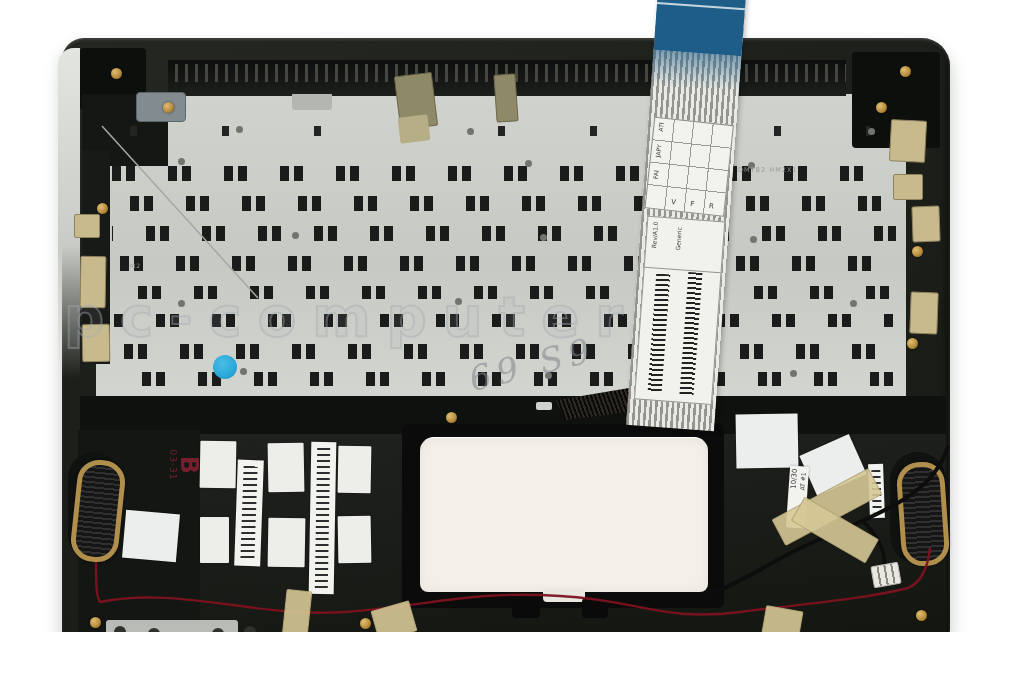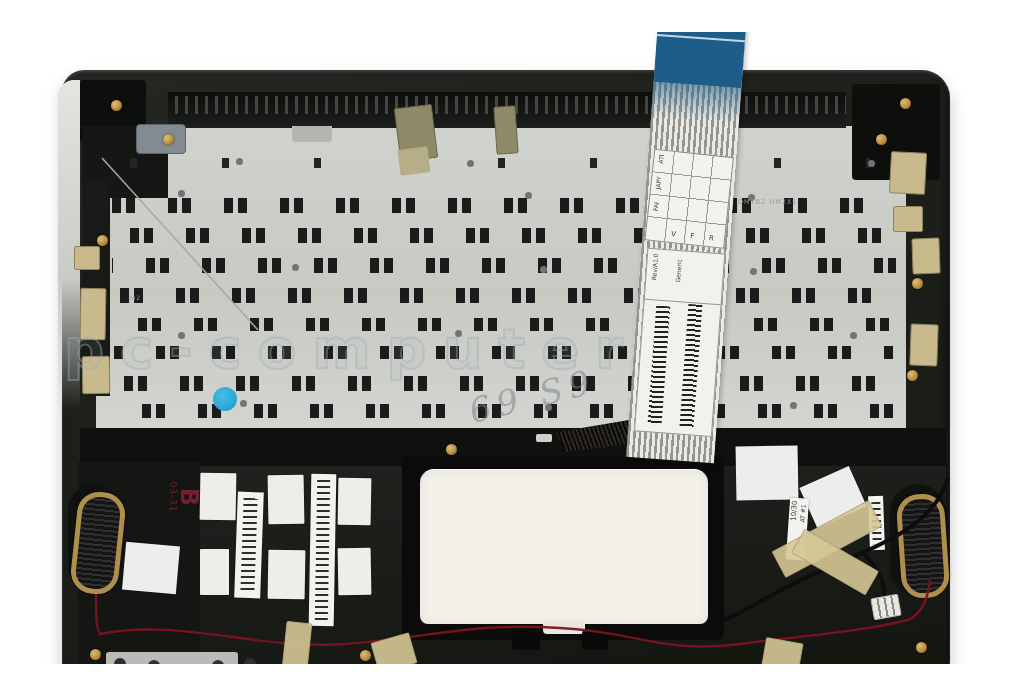--- a/index.html
+++ b/index.html
@@ -1,16 +1,16 @@
 <!DOCTYPE html>
 <html><head>
 <meta charset="utf-8">
 <style>
   html,body{margin:0;padding:0;background:#ffffff;font-family:"DejaVu Sans",sans-serif;}
-  #stage{position:relative;width:1024px;height:632px;overflow:hidden;background:#ffffff;margin-top:32px;}
+  #stage{position:relative;width:1024px;height:632px;overflow:hidden;background:#ffffff;}
   .abs{position:absolute;}
   
   .body{left:62px;top:38px;width:888px;height:616px;border-radius:22px 28px 26px 22px;
     background:linear-gradient(160deg,#252822 0%,#1c1f1a 38%,#171a15 100%);
     box-shadow:inset 0 2px 3px rgba(255,255,255,.14), inset -3px -4px 8px rgba(0,0,0,.5), 0 10px 18px rgba(0,0,0,.22);z-index:1;}
   .shadow{left:88px;top:650px;width:846px;height:22px;border-radius:50%;
     background:radial-gradient(ellipse at center, rgba(0,0,0,.20), rgba(0,0,0,0) 70%);z-index:0;}
   .left-rim{left:58px;top:48px;width:22px;height:330px;border-radius:16px 0 0 4px;z-index:2;
     background:linear-gradient(180deg,#e3e5e1,#c9cbc7 60%, rgba(150,152,148,0));}
   .bottom-rim{left:76px;top:634px;width:872px;height:26px;border-radius:4px 4px 18px 18px;z-index:3;

